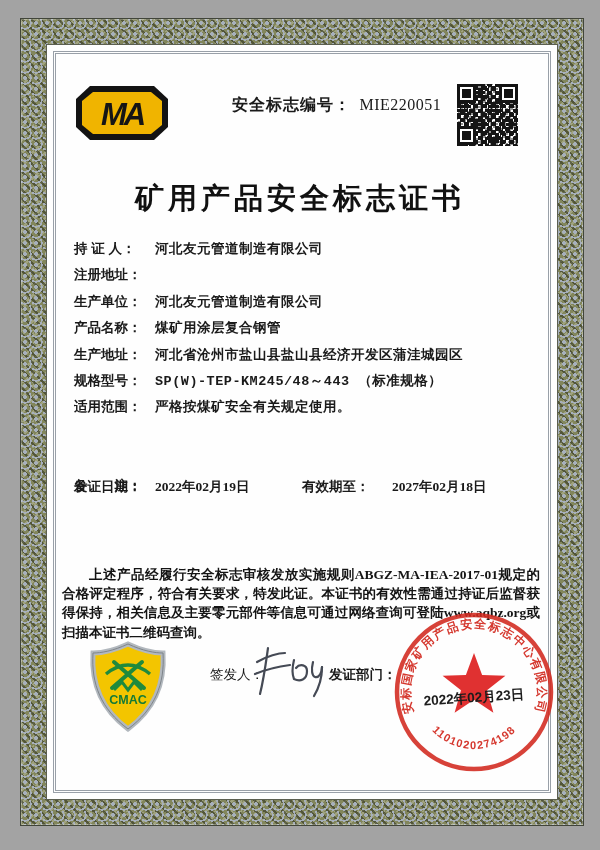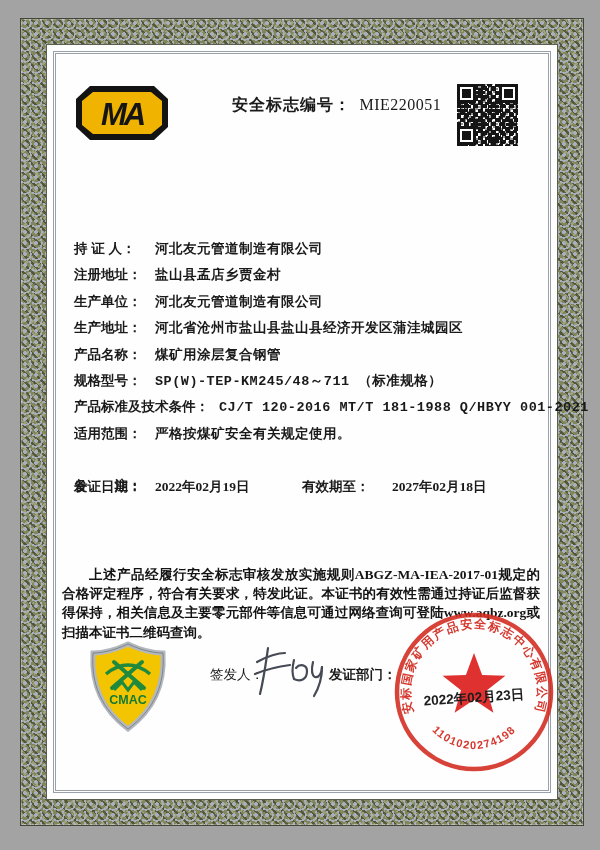--- a/index.html
+++ b/index.html
@@ -95,49 +95,45 @@
     <span class="val">MIE220051</span>
   </div>
 
   <div class="qr">
     <div class="qr-noise"></div>
     <div class="finder tl"></div>
     <div class="finder tr"></div>
     <div class="finder bl"></div>
   </div>
 
+  <div class="title">矿用产品安全标志证书</div>
 
   <div class="fields">
     <div class="frow">
         <span class="lbl">持 证 人：</span>
         <span class="val">河北友元管道制造有限公司</span>
       </div>
     <div class="frow">
         <span class="lbl">注册地址：</span>
-        <span class="val">盐山县孟店乡贾金村</span>
       </div>
     <div class="frow">
         <span class="lbl">生产单位：</span>
         <span class="val">河北友元管道制造有限公司</span>
       </div>
     <div class="frow">
+        <span class="lbl">产品名称：</span>
+        <span class="val">煤矿用涂层复合钢管</span>
+      </div>
+    <div class="frow">
         <span class="lbl">生产地址：</span>
         <span class="val">河北省沧州市盐山县盐山县经济开发区蒲洼城园区</span>
       </div>
     <div class="frow">
-        <span class="lbl">产品名称：</span>
-        <span class="val">煤矿用涂层复合钢管</span>
-      </div>
-    <div class="frow">
         <span class="lbl">规格型号：</span>
-        <span class="val">SP(W)-TEP-KM245/48～711 （标准规格）</span>
-      </div>
-    <div class="frow long">
-        <span class="lbl">产品标准及技术条件：</span>
-        <span class="val">CJ/T 120-2016 MT/T 181-1988 Q/HBYY 001-2021</span>
+        <span class="val">SP(W)-TEP-KM245/48～443 （标准规格）</span>
       </div>
     <div class="frow">
         <span class="lbl">适用范围：</span>
         <span class="val">严格按煤矿安全有关规定使用。</span>
       </div>
   </div>
 
   <div class="dates-row">
     <span class="lbl l1">发证日期：</span>
     <span class="val v1">2022年02月19日</span>

